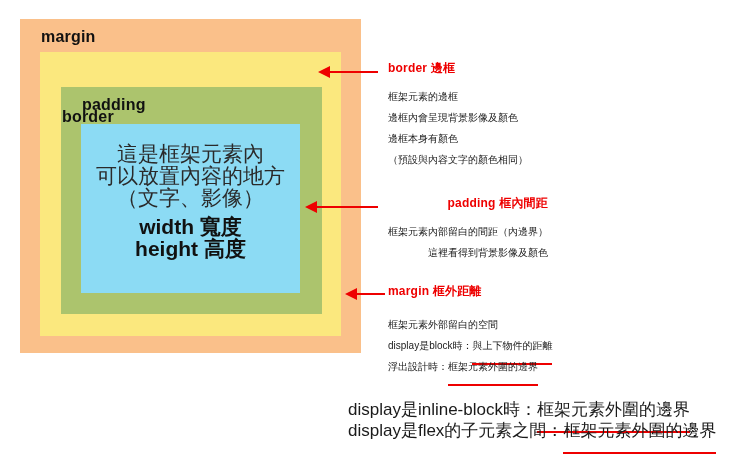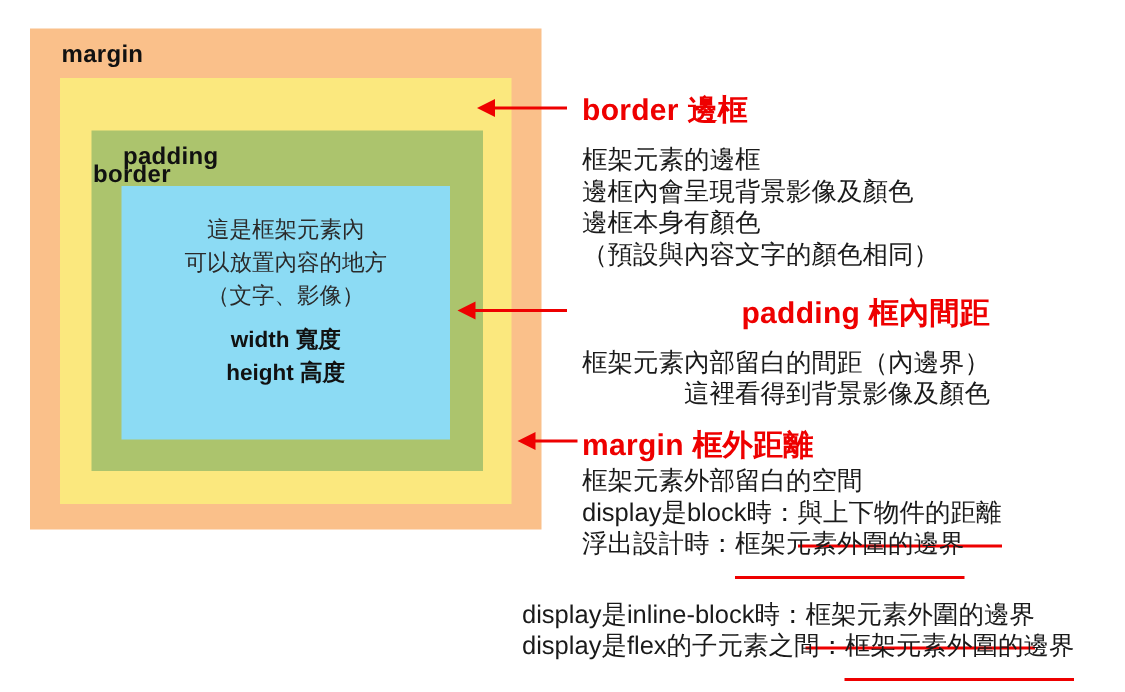--- a/index.html
+++ b/index.html
@@ -62,21 +62,21 @@
   .bm-label-margin  { left: 21px; top: 9px; }
   .bm-label-border  { left: 42px; top: 42px; margin-top: 47px; }
   .bm-label-padding { left: 62px; top: 77px; }
 
   .bm-content-text {
     position: absolute;
     left: 61px;
     top: 124px;
     width: 219px;
     text-align: center;
-    font-size: 15px;
+    font-size: 21px;
     line-height: 22px;
     color: #2a2a2a;
     white-space: nowrap;
   }
   .bm-content-text .dim {
     font-weight: bold;
     color: #111111;
   }
   .bm-content-text .spacer { display: block; height: 7px; }
 
@@ -109,45 +109,45 @@
   #arrow-padding .shaft { width: 63px; }
   #arrow-margin  { left: 345px; top: 287px; width: 40px; }
   #arrow-margin .shaft  { width: 30px; }
 
   
   .annot {
     position: absolute;
     white-space: nowrap;
   }
   .annot-title {
-    font-size: 20px;
+    font-size: 12px;
     font-weight: bold;
     color: #ee0000;
     letter-spacing: 0.2px;
   }
   .annot-body {
-    font-size: 17px;
+    font-size: 10px;
     line-height: 21px;
     color: #1a1a1a;
   }
   .annot-body div { white-space: nowrap; }
 
   .u {
     border-bottom: 2px solid #ee0000;
     padding-bottom: 12px;
   }
 
   #annot-border  { left: 388px; top: 60px; }
   #annot-border .annot-body { margin-top: 9px; }
 
   #annot-padding { left: 388px; top: 195px; text-align: right; }
   #annot-padding .annot-body { margin-top: 9px; }
 
   #annot-margin  { left: 388px; top: 283px; }
-  #annot-margin .annot-body { }
+  #annot-margin .annot-body { margin-top: 14px; }
 
   #annot-margin-extra {
     left: 348px;
     top: 399px;
     font-size: 17px;
     line-height: 21px;
     color: #1a1a1a;
   }
 </style>
 </head>

